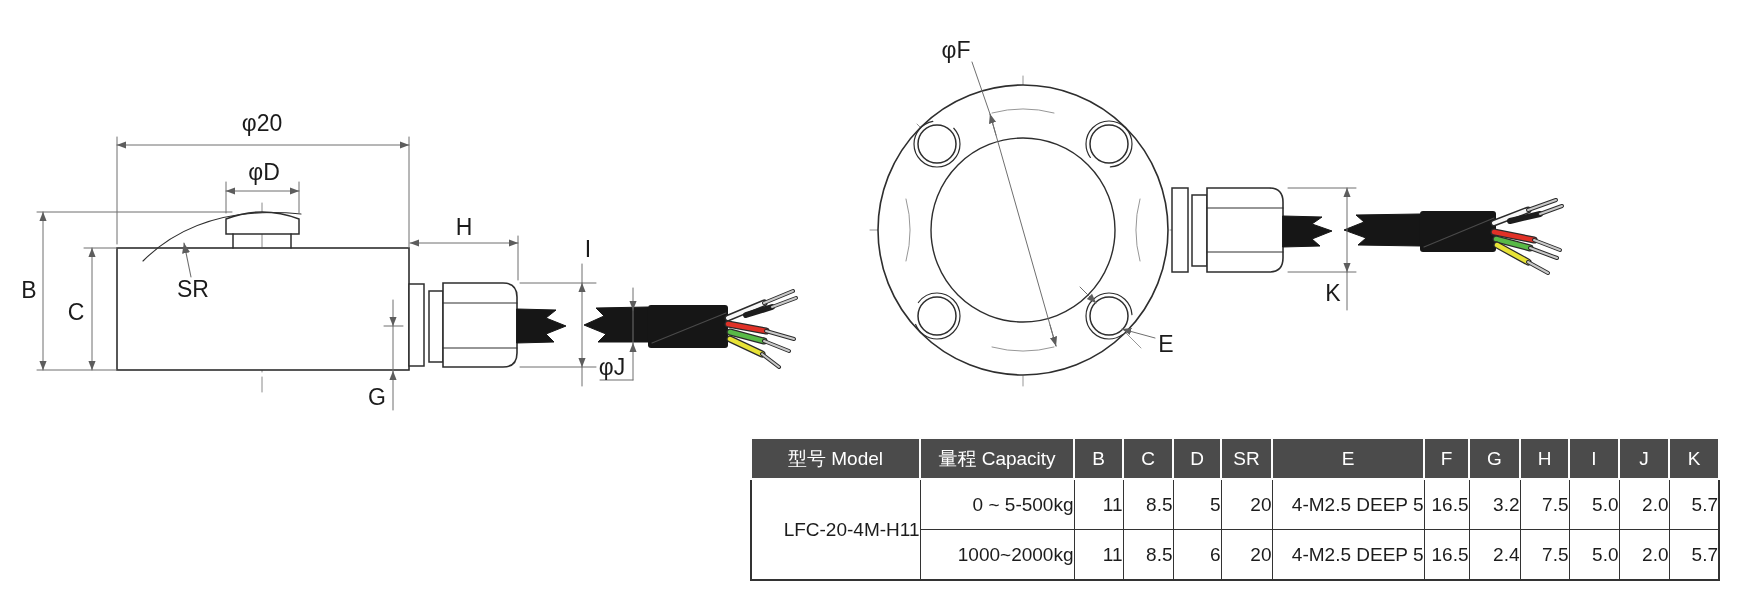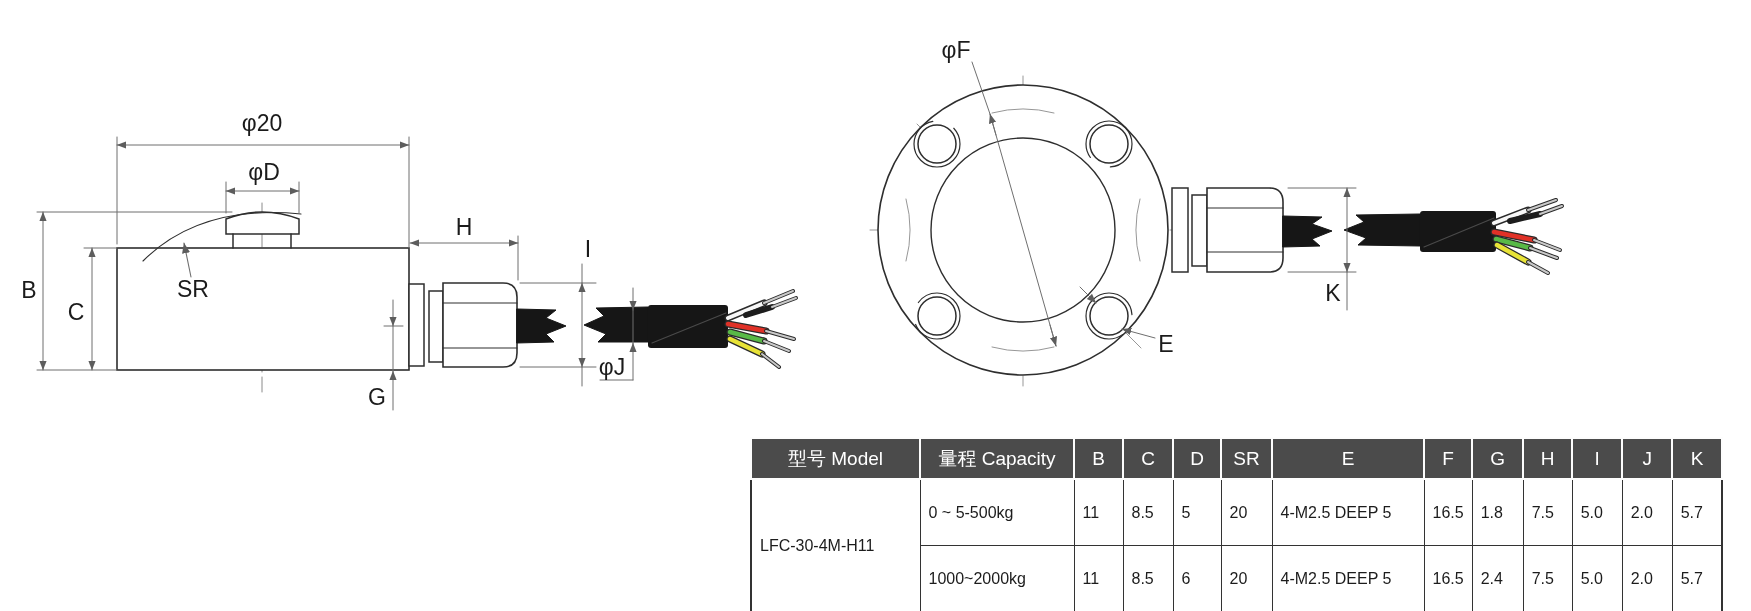--- a/index.html
+++ b/index.html
@@ -6,22 +6,22 @@
   #stage{position:relative;width:1751px;height:611px;background:#ffffff;overflow:hidden;
          font-family:"Liberation Sans", sans-serif;}
   #drawing-svg{position:absolute;left:0;top:0;}
   .dim-text{font-family:"Liberation Sans", sans-serif;font-size:23px;fill:#1b1b1b;}
   
   #spec-table-wrap{position:absolute;left:750px;top:437px;}
   table.spec{border-collapse:collapse;table-layout:fixed;border:2.5px solid #333;
              font-family:"Liberation Sans", sans-serif;}
   table.spec th{background:#4b4b4b;color:#ffffff;font-weight:normal;font-size:19px;
                 border:2px solid #fdfdfd;height:39px;padding:0;text-align:center;}
-  table.spec td{background:#ffffff;color:#1c1c1c;font-size:16px;border:1.5px solid #333;
-                height:49px;padding:8px;text-align:left;vertical-align:middle;}
+  table.spec td{background:#ffffff;color:#1c1c1c;font-size:19px;border:1.5px solid #333;
+                height:49px;padding:0;text-align:right;vertical-align:middle;}
 </style>
 </head>
 <body>
 
 <div id="stage">
 
 <svg id="drawing-svg" width="1751" height="611" viewBox="0 0 1751 611">
   <defs>
     <marker id="ar" viewBox="0 0 10 10" refX="9.3" refY="5" markerWidth="10" markerHeight="10" orient="auto-start-reverse">
       <path d="M0,1.3 L9.6,5 L0,8.7 Z" fill="#5d5d5d"></path>
@@ -219,29 +219,29 @@
         <th>F</th>
         <th>G</th>
         <th>H</th>
         <th>I</th>
         <th>J</th>
         <th>K</th>
       </tr>
     </thead>
     <tbody>
       <tr>
-        <td rowspan="2">LFC-30-4M-H11</td>
+        <td rowspan="2">LFC-20-4M-H11</td>
         <td>0 ~ 5-500kg</td>
         <td>11</td>
         <td>8.5</td>
         <td>5</td>
         <td>20</td>
         <td>4-M2.5 DEEP 5</td>
         <td>16.5</td>
-        <td>1.8</td>
+        <td>3.2</td>
         <td>7.5</td>
         <td>5.0</td>
         <td>2.0</td>
         <td>5.7</td>
       </tr>
       <tr>
         <td>1000~2000kg</td>
         <td>11</td>
         <td>8.5</td>
         <td>6</td>

